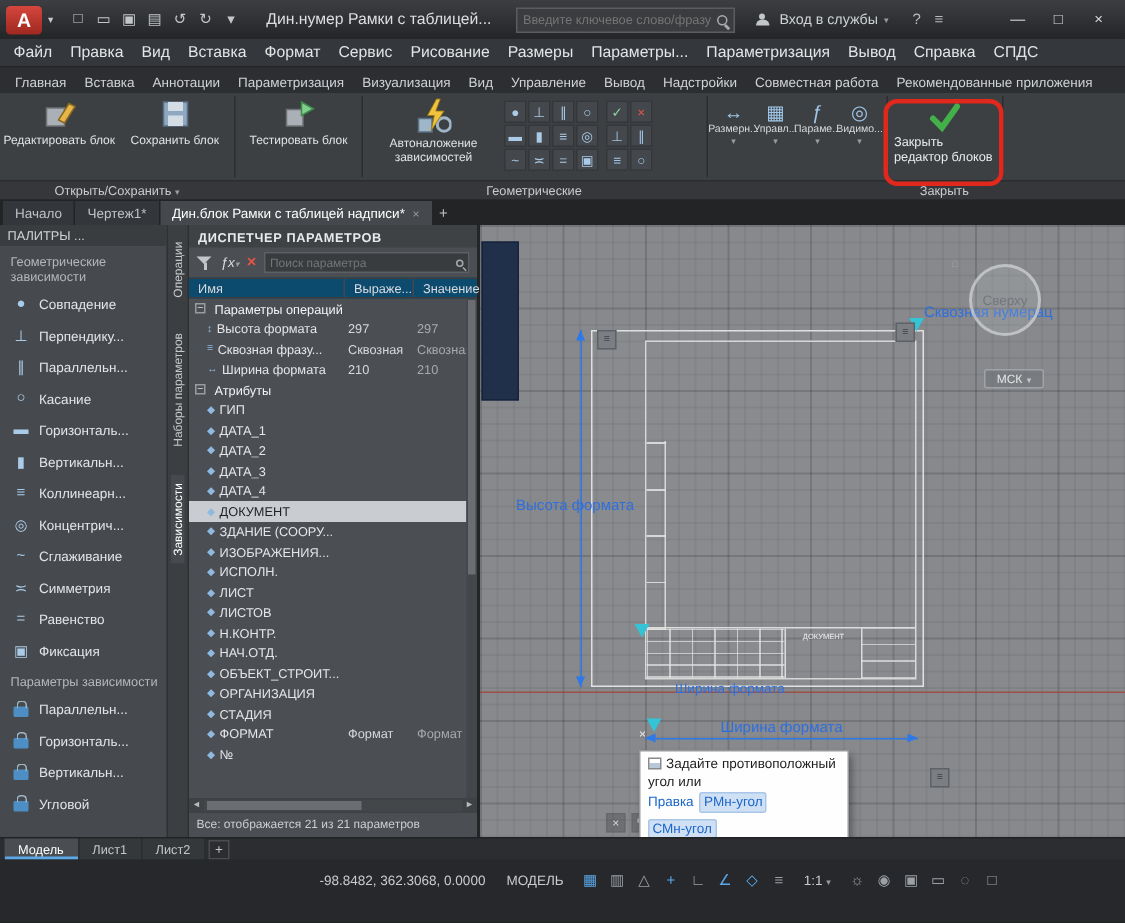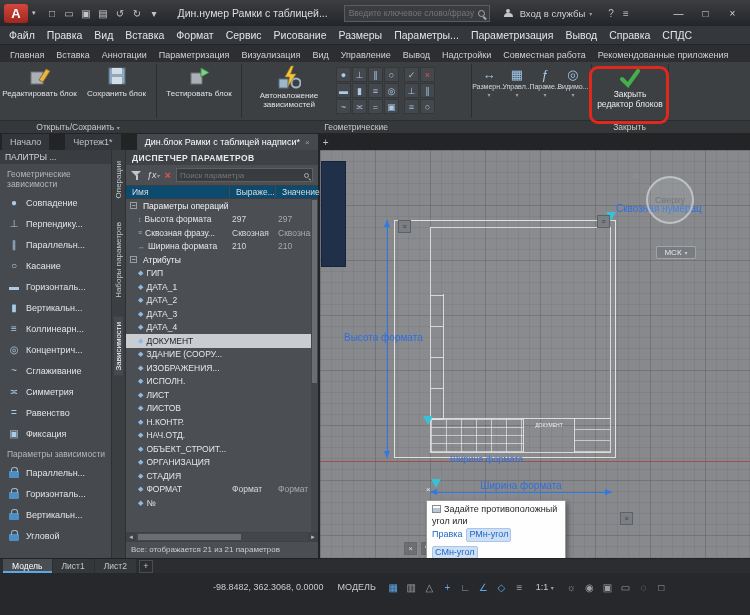--- a/index.html
+++ b/index.html
@@ -40,29 +40,29 @@
 .rbtn-big{position:absolute;top:3px;display:flex;flex-direction:column;align-items:center;text-align:center;color:#dfe2e4;font-size:8px;line-height:9px}
 .rbtn-big .lbl{margin-top:2px}
 .cgrid{position:absolute;display:grid;grid-template-columns:repeat(4,15px);grid-auto-rows:15px;gap:1px}
 .cgrid span{display:flex;align-items:center;justify-content:center;font-size:9px;color:#a9cbe8;background:#44474b;border:1px solid #35383b}
 .tgrid{position:absolute;display:grid;grid-template-columns:repeat(2,15px);grid-auto-rows:15px;gap:1px}
 .tgrid span{display:flex;align-items:center;justify-content:center;font-size:9px;background:#44474b;border:1px solid #35383b}
 .fly{position:absolute;top:5px;display:flex}
 .fbtn{width:28px;display:flex;flex-direction:column;align-items:center;color:#d6d9db;font-size:7px;line-height:8px;text-align:center}
 .fbtn .fic{font-size:13px;color:#9fc6e8;height:16px;line-height:16px}
 .fbtn .fcaret{font-size:6px;color:#9a9da0}
-.close-btn{position:absolute;left:596px;top:5px;width:68px;display:flex;flex-direction:column;align-items:center;color:#e8eaec;font-size:8.5px;line-height:10px;text-align:center}
+.close-btn{position:absolute;left:596px;top:5px;width:68px;display:flex;flex-direction:column;align-items:center;color:#e8eaec;font-size:8.5px;line-height:10px;text-align:left}
 .red-box{position:absolute;left:589px;top:66px;width:80px;height:58px;border:3px solid #e0281c;border-radius:9px;z-index:30;pointer-events:none}
 .rfoot{position:absolute;left:0;top:120px;width:750px;height:13px;background:#35373a;border-top:1px solid #2b2d2f;color:#c9ccce;font-size:8.5px}
 .rfoot>span{position:absolute;top:1px;text-align:center;white-space:nowrap}
 .pf-caret{font-size:6px;color:#9a9da0}
 
 
 .dtabs{position:absolute;left:0;top:133px;width:750px;height:17px;background:#222426;display:flex;align-items:flex-end;padding-left:2px}
-.dtabs-list{display:flex;gap:16px;align-items:center}
+.dtabs-list{display:flex;gap:1px;align-items:center}
 .dtab{height:16px;background:#33363a;color:#bfc2c5;font-size:9px;display:flex;align-items:center;padding:0 8px;white-space:nowrap;gap:5px}
 .dtab.active{background:#45484c;color:#fff}
 .dtab .x{font-size:8px;color:#9a9da0;display:none}
 .dtab.active .x{display:inline}
 .dtab-plus{width:16px;height:15px;color:#bfc2c5;font-size:10px;display:flex;align-items:center;justify-content:center}
 
 
 .main{position:absolute;left:0;top:150px;width:750px;height:408px;display:flex}
 
 .palette{position:relative;width:112px;height:100%;background:#46494d;border-right:1px solid #2e3033;overflow:hidden;flex:none}

